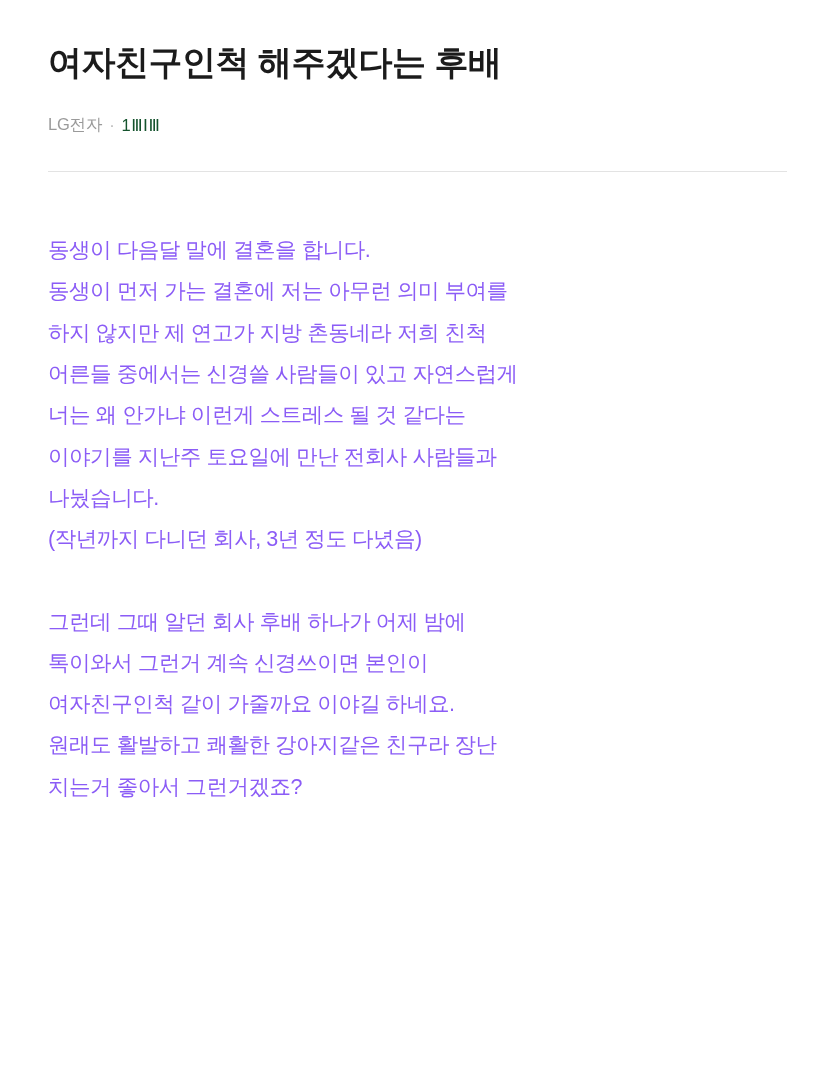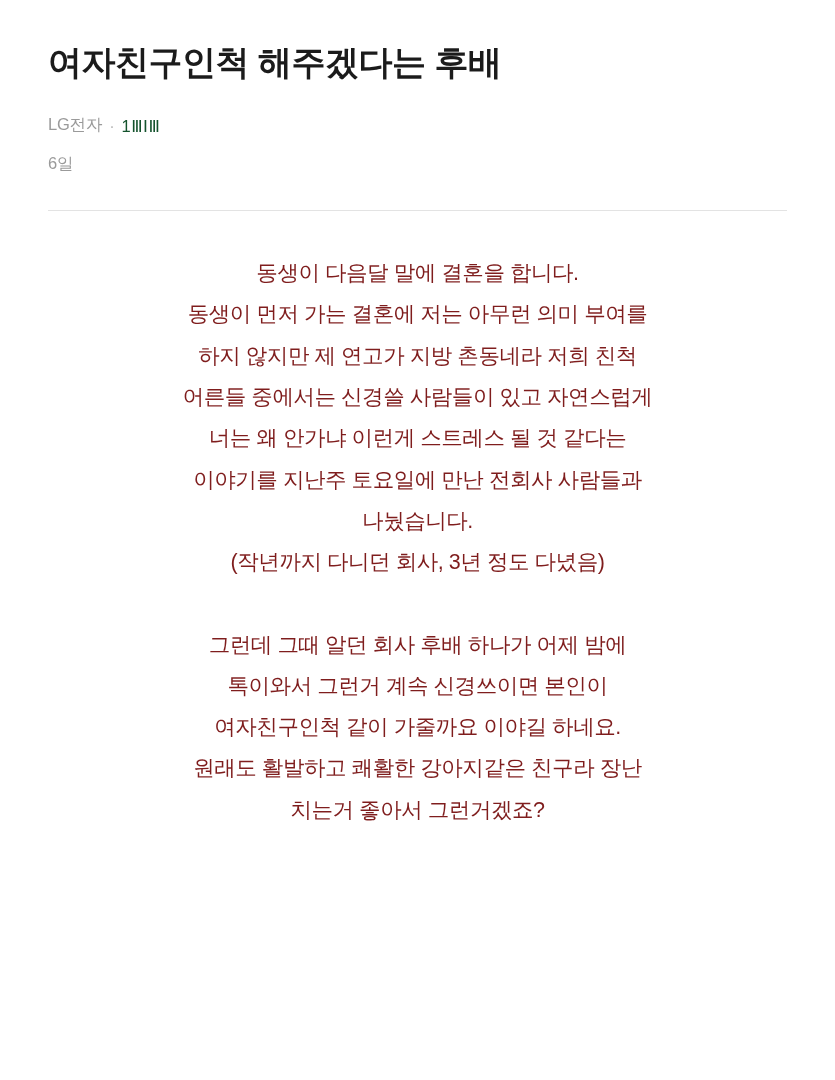--- a/index.html
+++ b/index.html
@@ -34,21 +34,21 @@
     letter-spacing: -0.5px;
     margin: 0;
     padding-top: 40px;
   }
   .meta-row {
     margin-top: 30px;
     font-size: 16.5px;
     color: #9a9a9a;
     letter-spacing: -0.2px;
     display: flex;
-    align-items: flex-end;
+    align-items: center;
     flex-wrap: wrap;
   }
   .meta-sep {
     margin: 0 7px;
     color: #b9b9b9;
   }
   .meta-counts {
     color: #14532d;
     letter-spacing: 0.5px;
   }
@@ -57,46 +57,44 @@
     font-size: 16.5px;
     color: #9a9a9a;
     letter-spacing: -0.2px;
   }
   .divider {
     margin: 35px 48px 0 48px;
     height: 1px;
     background: #e3e3e3;
   }
   .post-body {
-    margin-top: 42px;
+    margin-top: 58px;
     font-size: 21.5px;
     line-height: 1.92;
-    color: #7f1d1d;
+    color: #8b5cf6;
     letter-spacing: -0.45px;
     white-space: pre-wrap;
     word-break: keep-all;
     padding-bottom: 40px;
-    text-align: center;
   }
 </style>
 </head>
 <body>
 
 <div class="page">
 
   <div class="content-wrap">
     <h1 class="post-title">여자친구인척 해주겠다는 후배</h1>
 
     <div class="meta-row">
       <span>LG전자</span>
       <span class="meta-sep">·</span>
       <span class="meta-counts">1ⅢⅠⅢ</span>
     </div>
 
-    <div class="meta-date">6일</div>
   </div>
 
   <div class="divider"></div>
 
   <div class="content-wrap">
     <div class="post-body">동생이 다음달 말에 결혼을 합니다.
 동생이 먼저 가는 결혼에 저는 아무런 의미 부여를
 하지 않지만 제 연고가 지방 촌동네라 저희 친척
 어른들 중에서는 신경쓸 사람들이 있고 자연스럽게
 너는 왜 안가냐 이런게 스트레스 될 것 같다는

